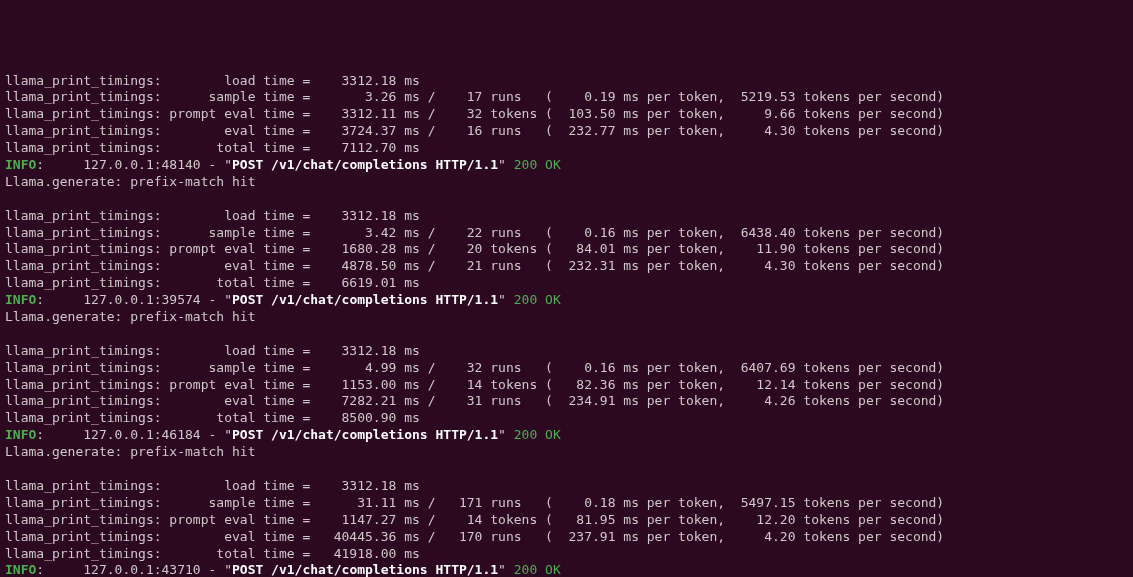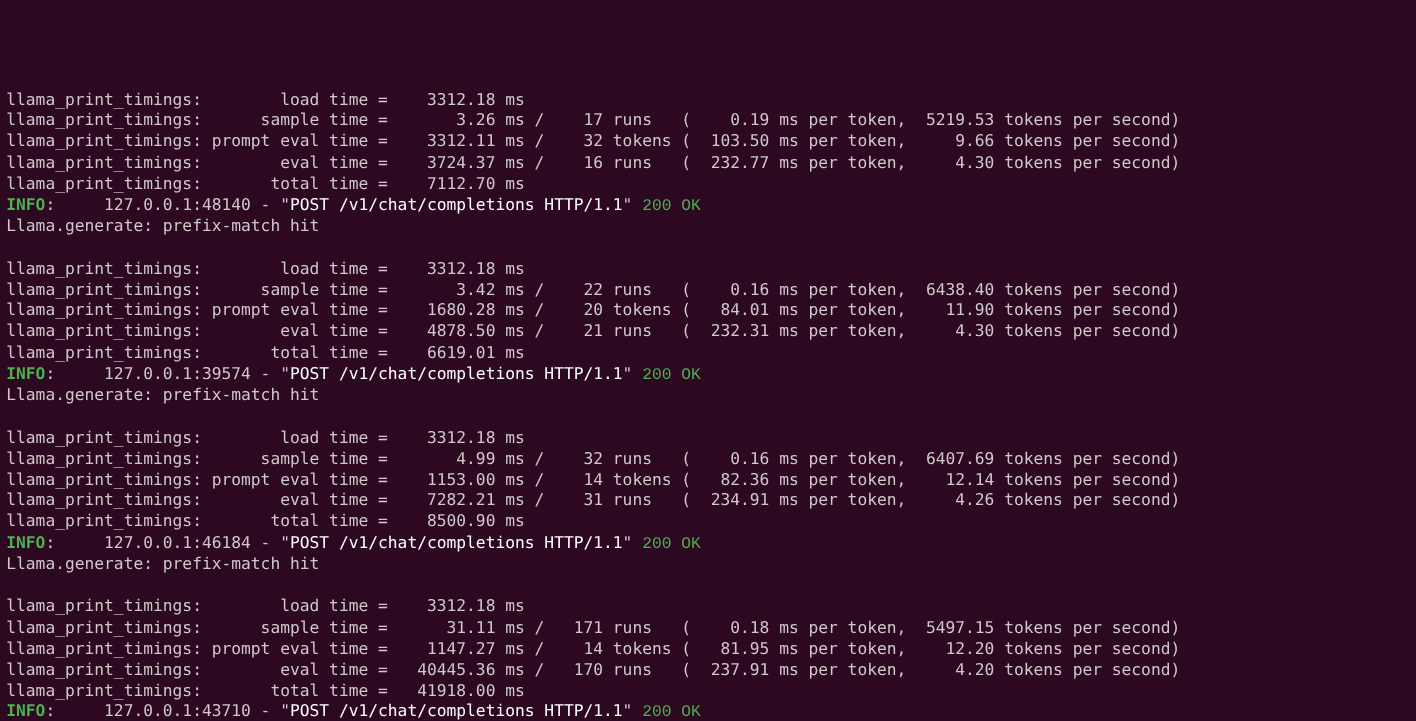--- a/index.html
+++ b/index.html
@@ -11,22 +11,22 @@
     font-size: 13px;
     line-height: 1.3;
     white-space: pre;
     width: 1133px;
     height: 577px;
     box-sizing: border-box;
     overflow: hidden;
   }
   .line { display: block; }
   .info { color: #4caf50; font-weight: bold; text-align: right; }
-  .ok { color: #4caf50; font-family: Liberation Mono, monospace; }
-  .bold { font-weight: normal; color: #ffffff; }
+  .ok { color: #4caf50; }
+  .bold { font-weight: bold; color: #ffffff; }
 </style>
 </head>
 <body>
 
 
 
 <div id="root"><span class="line">llama_print_timings:        load time =    3312.18 ms</span><span class="line">llama_print_timings:      sample time =       3.26 ms /    17 runs   (    0.19 ms per token,  5219.53 tokens per second)</span><span class="line">llama_print_timings: prompt eval time =    3312.11 ms /    32 tokens (  103.50 ms per token,     9.66 tokens per second)</span><span class="line">llama_print_timings:        eval time =    3724.37 ms /    16 runs   (  232.77 ms per token,     4.30 tokens per second)</span><span class="line">llama_print_timings:       total time =    7112.70 ms</span><span class="line"><span class="info">INFO</span><span>:     127.0.0.1:48140 - "</span><span class="bold">POST /v1/chat/completions HTTP/1.1</span><span>" </span><span class="ok">200 OK</span></span><span class="line">Llama.generate: prefix-match hit</span><span class="line"> </span><span class="line">llama_print_timings:        load time =    3312.18 ms</span><span class="line">llama_print_timings:      sample time =       3.42 ms /    22 runs   (    0.16 ms per token,  6438.40 tokens per second)</span><span class="line">llama_print_timings: prompt eval time =    1680.28 ms /    20 tokens (   84.01 ms per token,    11.90 tokens per second)</span><span class="line">llama_print_timings:        eval time =    4878.50 ms /    21 runs   (  232.31 ms per token,     4.30 tokens per second)</span><span class="line">llama_print_timings:       total time =    6619.01 ms</span><span class="line"><span class="info">INFO</span><span>:     127.0.0.1:39574 - "</span><span class="bold">POST /v1/chat/completions HTTP/1.1</span><span>" </span><span class="ok">200 OK</span></span><span class="line">Llama.generate: prefix-match hit</span><span class="line"> </span><span class="line">llama_print_timings:        load time =    3312.18 ms</span><span class="line">llama_print_timings:      sample time =       4.99 ms /    32 runs   (    0.16 ms per token,  6407.69 tokens per second)</span><span class="line">llama_print_timings: prompt eval time =    1153.00 ms /    14 tokens (   82.36 ms per token,    12.14 tokens per second)</span><span class="line">llama_print_timings:        eval time =    7282.21 ms /    31 runs   (  234.91 ms per token,     4.26 tokens per second)</span><span class="line">llama_print_timings:       total time =    8500.90 ms</span><span class="line"><span class="info">INFO</span><span>:     127.0.0.1:46184 - "</span><span class="bold">POST /v1/chat/completions HTTP/1.1</span><span>" </span><span class="ok">200 OK</span></span><span class="line">Llama.generate: prefix-match hit</span><span class="line"> </span><span class="line">llama_print_timings:        load time =    3312.18 ms</span><span class="line">llama_print_timings:      sample time =      31.11 ms /   171 runs   (    0.18 ms per token,  5497.15 tokens per second)</span><span class="line">llama_print_timings: prompt eval time =    1147.27 ms /    14 tokens (   81.95 ms per token,    12.20 tokens per second)</span><span class="line">llama_print_timings:        eval time =   40445.36 ms /   170 runs   (  237.91 ms per token,     4.20 tokens per second)</span><span class="line">llama_print_timings:       total time =   41918.00 ms</span><span class="line"><span class="info">INFO</span><span>:     127.0.0.1:43710 - "</span><span class="bold">POST /v1/chat/completions HTTP/1.1</span><span>" </span><span class="ok">200 OK</span></span></div>
 
 
 

